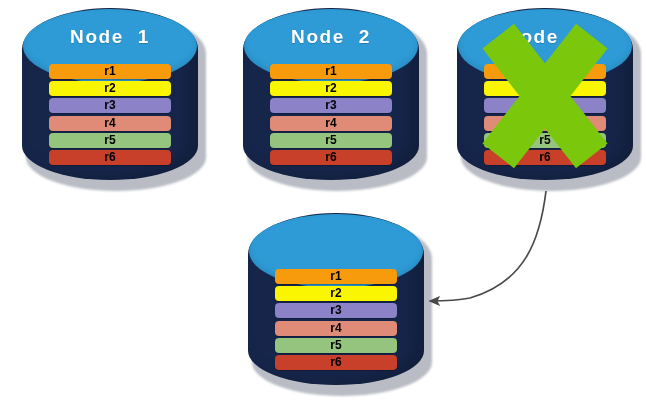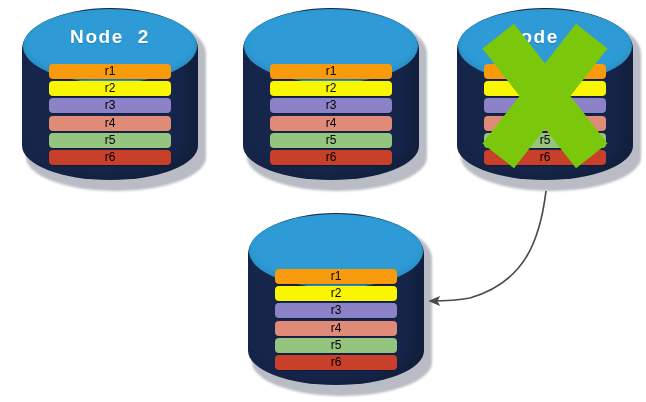--- a/index.html
+++ b/index.html
@@ -84,21 +84,21 @@
     left: 27px;
     top: 56px;
     width: 122px;
   }
   .row {
     height: 15px;
     margin-bottom: 2.2px;
     border-radius: 4px;
     color: #000000;
     font-size: 12px;
-    font-weight: normal;
+    font-weight: bold;
     text-align: center;
     line-height: 15px;
     box-shadow: 0 1px 1px rgba(0,0,0,0.25);
   }
 
   
   #node1 { left: 22px;  top: 8px;   }
   #node2 { left: 243px; top: 8px;   }
   #node3 { left: 457px; top: 8px;   }
   #node4 { left: 248px; top: 213px; }
@@ -136,35 +136,36 @@
 </style>
 </head>
 <body style="background: rgb(255, 255, 255);">
 
 <div id="canvas">
 
   <div class="node" id="node1">
     <div class="cyl-shadow"></div>
     <div class="cyl-body"></div>
     <div class="cyl-top"></div>
+    <div class="node-label">Node  1</div>
+    <div class="rows">
+      <div class="row" style="background: rgb(247, 155, 12);">r1</div>
+      <div class="row" style="background: rgb(250, 245, 0);">r2</div>
+      <div class="row" style="background: rgb(139, 130, 200);">r3</div>
+      <div class="row" style="background: rgb(224, 139, 120);">r4</div>
+      <div class="row" style="background: rgb(148, 196, 125);">r5</div>
+      <div class="row" style="background: rgb(201, 64, 42);">r6</div>
+    </div>
+  </div>
+
+  <div class="node" id="node2">
+    <div class="cyl-shadow"></div>
+    <div class="cyl-body"></div>
+    <div class="cyl-top"></div>
     <div class="node-label">Node  2</div>
-    <div class="rows">
-      <div class="row" style="background: rgb(247, 155, 12);">r1</div>
-      <div class="row" style="background: rgb(250, 245, 0);">r2</div>
-      <div class="row" style="background: rgb(139, 130, 200);">r3</div>
-      <div class="row" style="background: rgb(224, 139, 120);">r4</div>
-      <div class="row" style="background: rgb(148, 196, 125);">r5</div>
-      <div class="row" style="background: rgb(201, 64, 42);">r6</div>
-    </div>
-  </div>
-
-  <div class="node" id="node2">
-    <div class="cyl-shadow"></div>
-    <div class="cyl-body"></div>
-    <div class="cyl-top"></div>
     <div class="rows">
       <div class="row" style="background: rgb(247, 155, 12);">r1</div>
       <div class="row" style="background: rgb(250, 245, 0);">r2</div>
       <div class="row" style="background: rgb(139, 130, 200);">r3</div>
       <div class="row" style="background: rgb(224, 139, 120);">r4</div>
       <div class="row" style="background: rgb(148, 196, 125);">r5</div>
       <div class="row" style="background: rgb(201, 64, 42);">r6</div>
     </div>
   </div>
 

